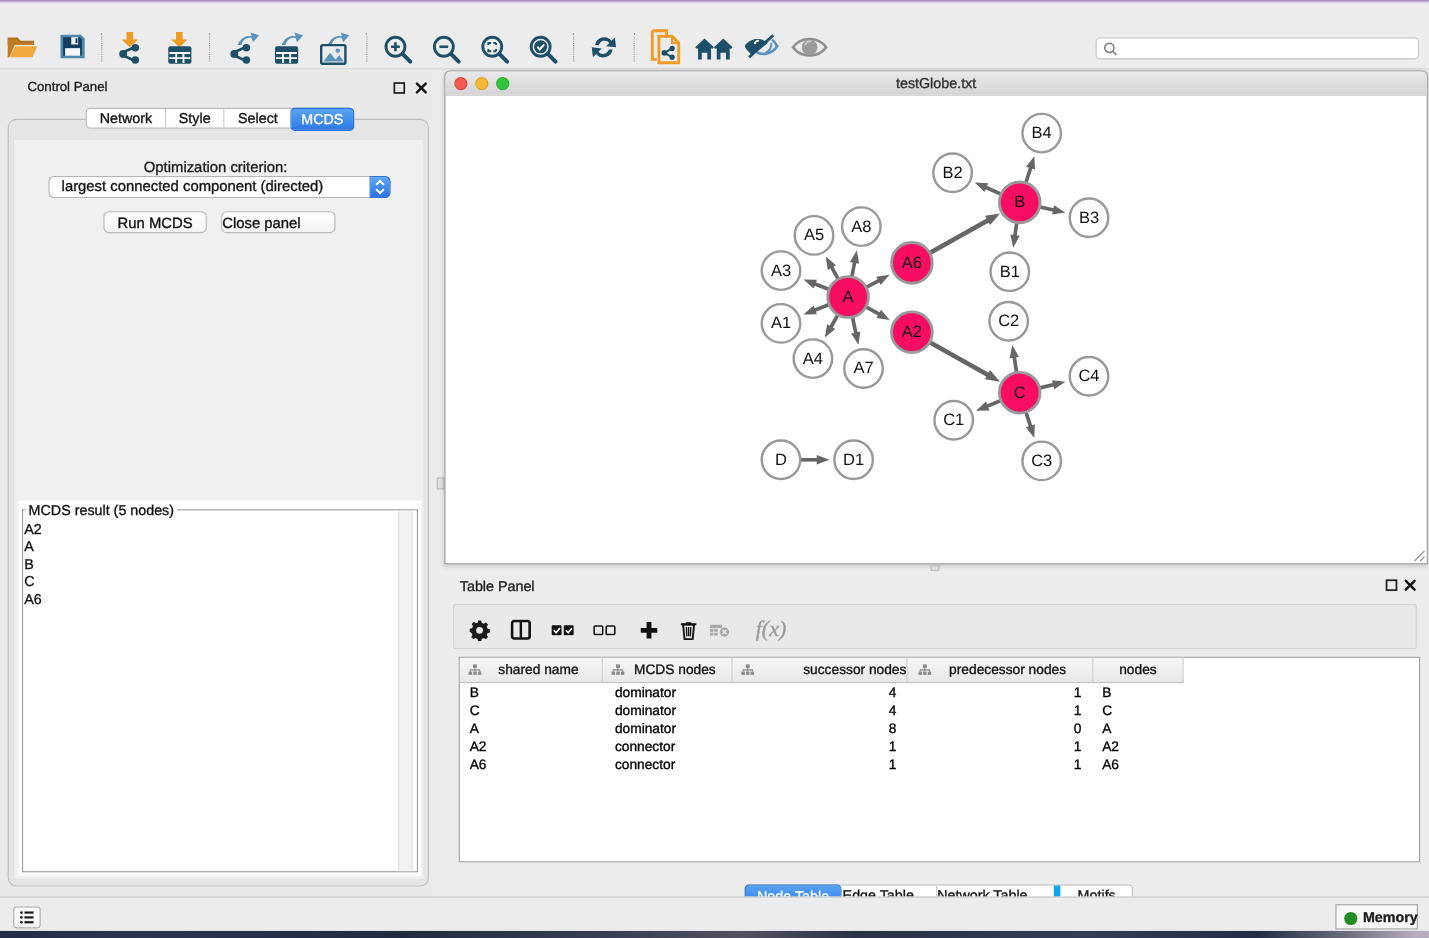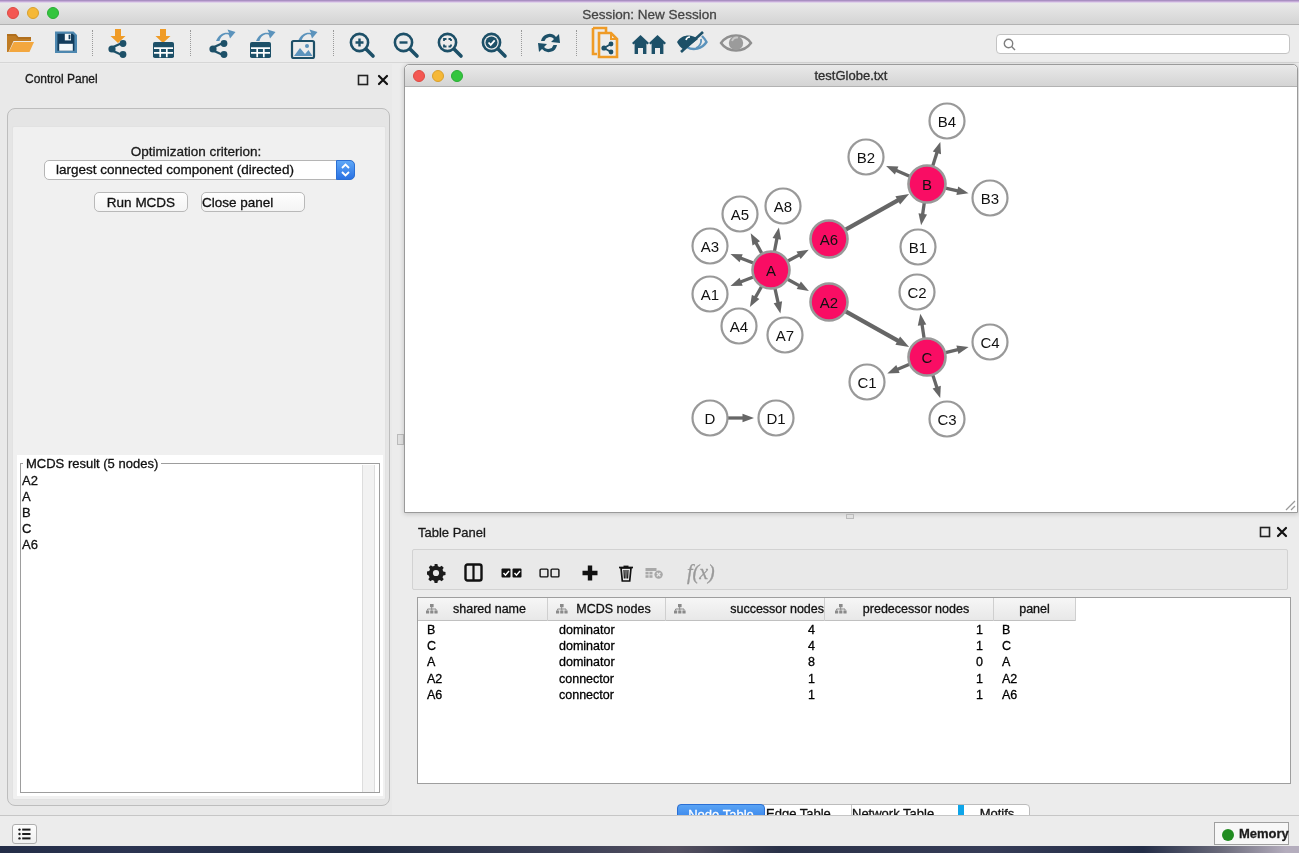--- a/index.html
+++ b/index.html
@@ -14,26 +14,20 @@
 svg text { font-family:"Liberation Sans", sans-serif; }
 </style></head>
 <body>
 
 <div class="abs" style="left:0;top:0;width:1299px;height:3px;background:linear-gradient(#a98fc2 0px,#a98fc2 1px,#c6abd8 1px,#c6abd8 2px,#ded2e9 2px,#ded2e9 3px)"></div>
 
 <div class="abs" style="left:0;top:846px;width:1299px;height:7px;background:linear-gradient(90deg,#232d47,#2b3451 10%,#202b42 28%,#3f4258 45%,#55505f 52%,#2a3148 60%,#363c57 76%,#232d47 88%,#6a6a7a 94%,#b4adbd 99%)"></div>
 
 <div class="abs" style="left:0;top:3px;width:1299px;height:843px;background:#ececec;">
 
-  <div class="abs titlebar" style="left:0;top:0;width:1299px;height:22px;">
-    <div class="tl r" style="left:7px;top:4px;"></div>
-    <div class="tl y" style="left:27px;top:4px;"></div>
-    <div class="tl g" style="left:47px;top:4px;"></div>
-    <div class="abs" style="left:0;top:0;width:100%;text-align:center;line-height:23px;font-size:13.5px;color:#454545;">Session: New Session</div>
-  </div>
 
   <div class="abs" style="left:0;top:22px;width:1299px;height:38px;background:#ececec;border-bottom:1px solid #d6d6d6;">
 <div class="abs" style="left:5px;top:3px;"><svg width="30" height="28" viewBox="0 0 30 28">
 <path d="M2 6 h9 l2.5 3 H26 v4 H2 z" fill="#b06f1e"></path>
 <path d="M2 24 V8 h8.5 l2.5 3 H26 l-0.5 2 H8.5 L3.5 24 z" fill="#c07c24"></path>
 <path d="M8.8 14 H29 L24.5 24 H3.8 z" fill="#f3a73f"></path>
 </svg></div>
 <div class="abs" style="left:52px;top:3px;"><svg width="28" height="28" viewBox="0 0 28 28">
 <path d="M3 3.5 h18.5 L25 7 V25 H3 z" fill="#4e88b0"></path>
 <path d="M5.4 5.8 h15.2 l1.8 1.8 V22.7 H5.4 z" fill="#123d5d"></path>
@@ -146,20 +140,26 @@
     <svg class="abs" width="12" height="12" viewBox="0 0 12 12" style="left:357px;top:10px;">
         <rect x="1.5" y="1.5" width="9" height="9" fill="none" stroke="#222" stroke-width="1.6"></rect>
       </svg>
     <svg class="abs" width="12" height="12" viewBox="0 0 12 12" style="left:377px;top:10px;">
         <path d="M2 2 L10 10 M10 2 L2 10" stroke="#111" stroke-width="2.2" stroke-linecap="round"></path>
       </svg>
 
     <div class="abs" style="left:7px;top:44px;width:383px;height:698px;border:1px solid #bdbdbd;border-radius:8px;background:#e5e5e5;"></div>
     <div class="abs" style="left:12px;top:62px;width:374px;height:674px;background:#f0f0f0;border:1px solid #e2e2e2;border-radius:2px;"></div>
 
+    <div class="abs" style="left:78px;top:34px;width:243px;height:19px;background:#fff;border:1px solid #bcbcbc;border-radius:4px;font-size:13px;color:#111;">
+      <div class="abs" style="left:0;top:0;width:72px;height:100%;text-align:center;line-height:18px;border-right:1px solid #c9c9c9;">Network</div>
+      <div class="abs" style="left:72px;top:0;width:53px;height:100%;text-align:center;line-height:18px;border-right:1px solid #c9c9c9;">Style</div>
+      <div class="abs" style="left:125px;top:0;width:61px;height:100%;text-align:center;line-height:18px;">Select</div>
+      <div class="abs" style="left:185px;top:-1px;width:58px;height:21px;text-align:center;line-height:20px;background:linear-gradient(#59a3f4,#2d7ae8);color:#fff;border-radius:4px;border:1px solid #2a6fd4;">MCDS</div>
+    </div>
     <div class="abs" style="left:44px;top:96px;width:311px;height:20px;background:#fff;border:1px solid #b5b5b5;border-radius:5px;">
       <div class="abs" style="left:11px;top:0;line-height:18px;font-size:13.5px;color:#111;">largest connected component (directed)</div>
       <div class="abs" style="right:-1px;top:-1px;width:19px;height:20px;background:linear-gradient(#5ea7f7,#2a72e3);border-radius:0 5px 5px 0;border:1px solid #2a6fd4;">
         <svg width="17" height="18" viewBox="0 0 17 18">
             <path d="M5 7 L8.5 3.5 L12 7" stroke="#fff" stroke-width="1.8" fill="none"></path>
             <path d="M5 11 L8.5 14.5 L12 11" stroke="#fff" stroke-width="1.8" fill="none"></path>
           </svg>
       </div>
     </div>
 
@@ -368,21 +368,21 @@
               <rect x="5" y="1" width="3.6" height="3.2"></rect>
               <rect x="1" y="7.5" width="3.2" height="3"></rect>
               <rect x="5.2" y="7.5" width="3.2" height="3"></rect>
               <rect x="9.4" y="7.5" width="3.2" height="3"></rect>
               <path d="M6.7 4 v2 M2.6 7.5 v-1.5 h8.4 v1.5 M6.8 6 v1.5" stroke="#8a8a8a" stroke-width="1" fill="none"></path>
             </g>
           </svg></span>
         <div style="text-align:center;line-height:23px;padding-left:14px;">predecessor nodes</div>
       </div>
     <div class="abs" style="left:576px;top:0;width:82px;height:23px;border-right:1px solid #cfcfcf;">
-        <div style="text-align:center;line-height:23px;">panel</div>
+        <div style="text-align:center;line-height:23px;">nodes</div>
       </div>
   </div>
 <div class="abs" style="left:418px;top:618.5px;width:872px;height:16.2px;font-size:12.5px;color:#000;">
       <div class="abs" style="left:9px;top:1.5px;">B</div>
       <div class="abs" style="left:141px;top:1.5px;">dominator</div>
       <div class="abs" style="left:247px;top:1.5px;width:150px;text-align:right;">4</div>
       <div class="abs" style="left:415px;top:1.5px;width:150px;text-align:right;">1</div>
       <div class="abs" style="left:584px;top:1.5px;">B</div>
     </div>
 <div class="abs" style="left:418px;top:634.7px;width:872px;height:16.2px;font-size:12.5px;color:#000;">

